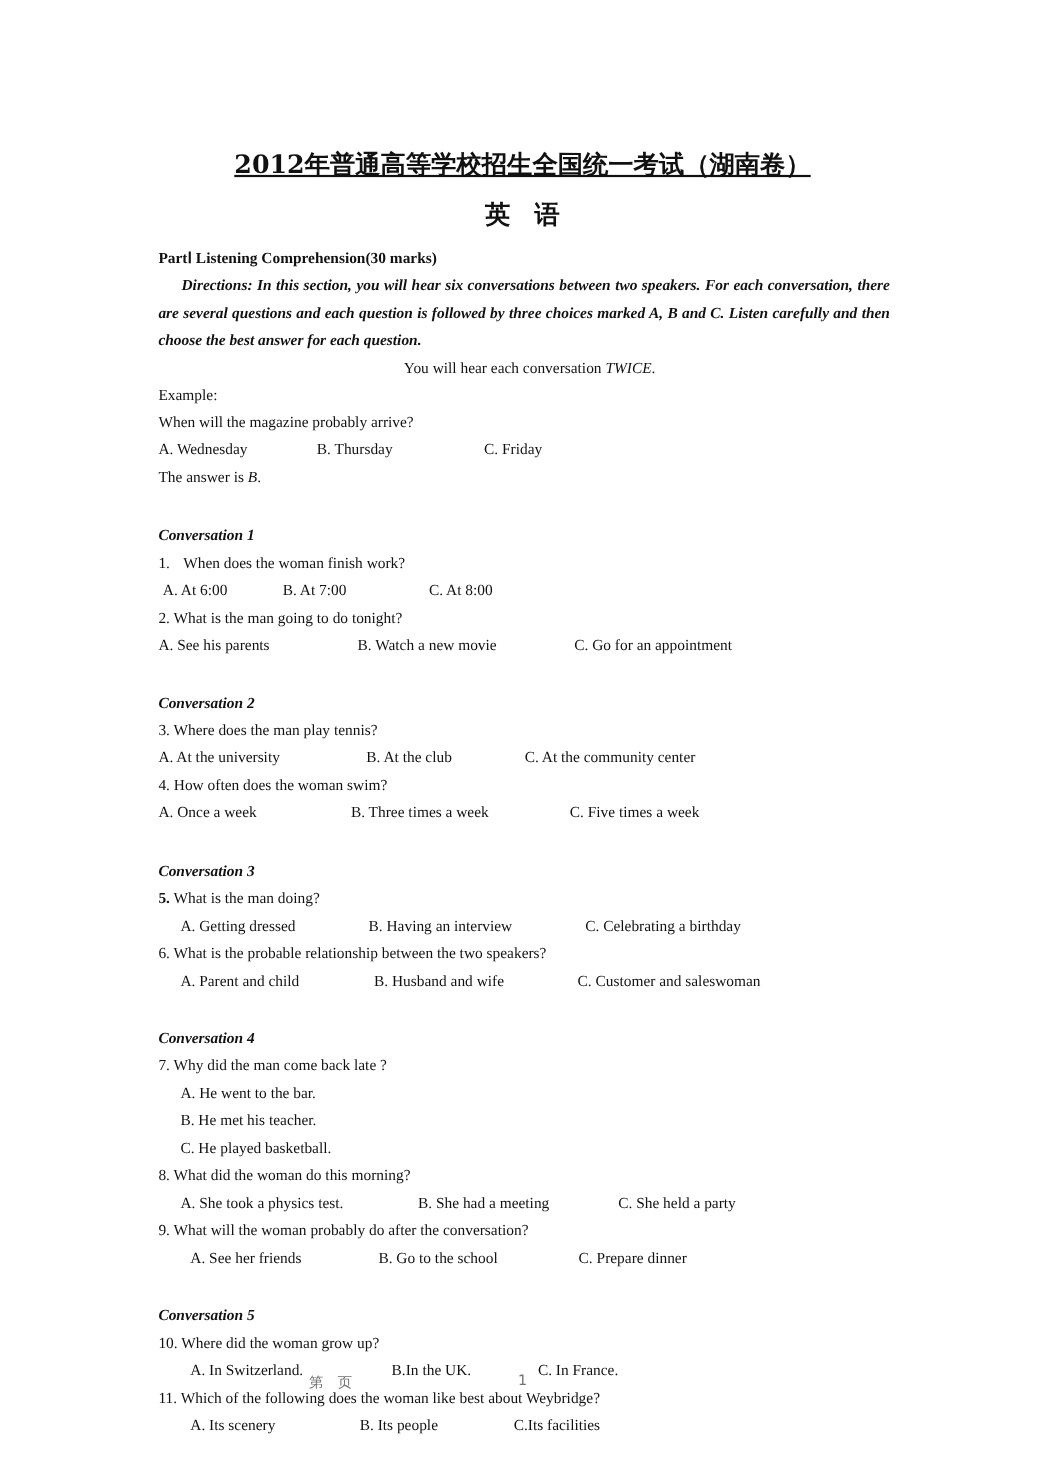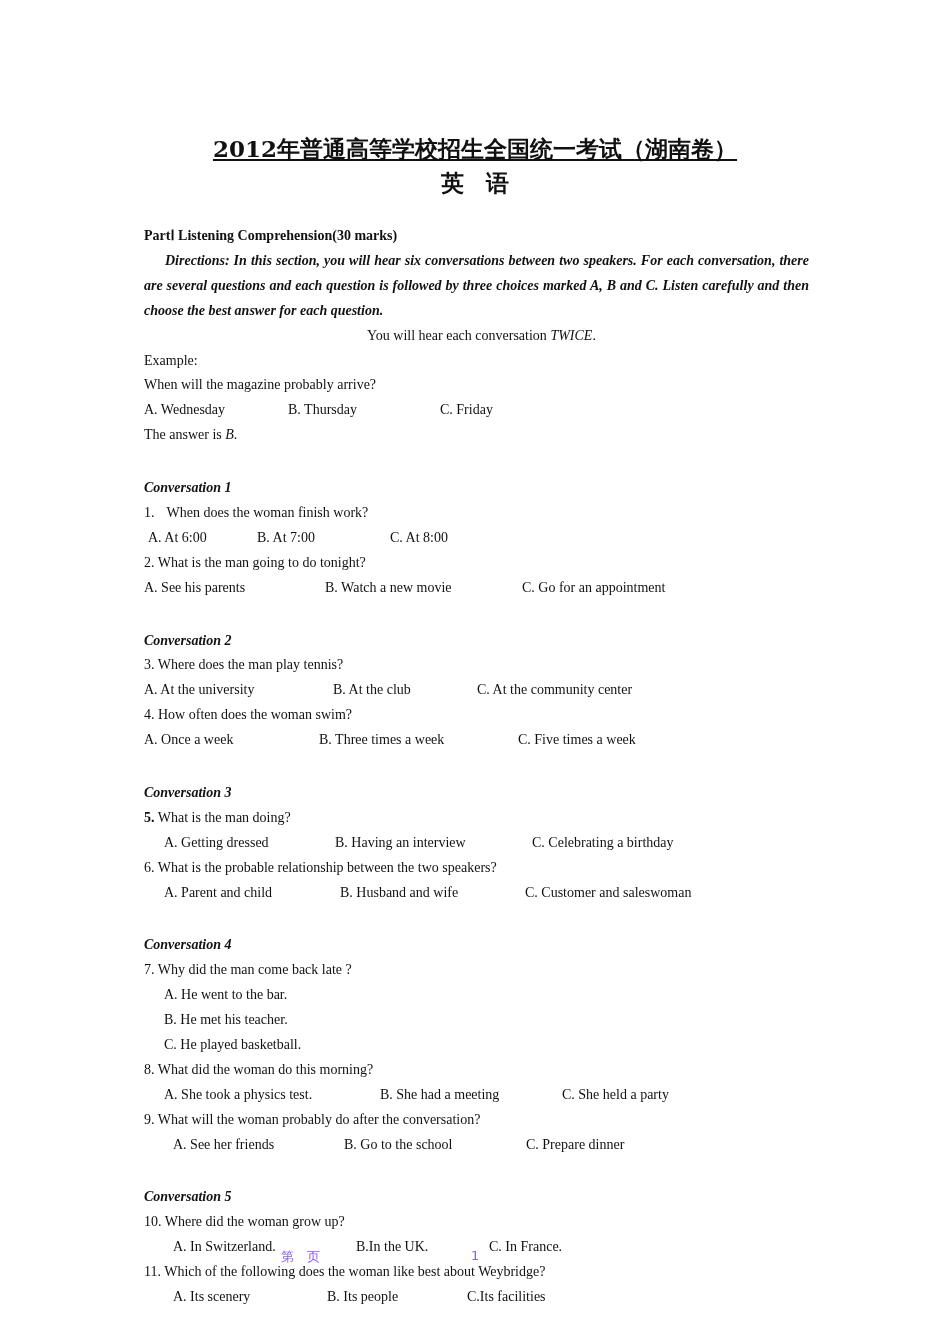--- a/index.html
+++ b/index.html
@@ -1,32 +1,32 @@
 <!DOCTYPE html>
 <html><head>
 <meta charset="utf-8">
 <style>
   html, body { margin: 0; padding: 0; background: #ffffff; }
   body { width: 950px; height: 1344px; position: relative; overflow: hidden; color: #111; }
   .page { position: absolute; left: 0; top: 0; width: 950px; height: 1344px; }
   .title { position: absolute; left: 0; width: 950px; text-align: center; font-family: "DejaVu Serif", "Liberation Serif", serif; font-weight: bold; font-size: 23px; top: 134px; letter-spacing: 0px; text-decoration: underline; }
-  .subtitle { position: absolute; left: 0; width: 950px; text-align: center; font-family: "DejaVu Serif", "Liberation Serif", serif; font-weight: bold; font-size: 23px; top: 168px; }
+  .subtitle { position: absolute; left: 0; width: 950px; text-align: center; font-family: "DejaVu Serif", "Liberation Serif", serif; font-weight: bold; font-size: 23px; top: 180px; }
   .subtitle span { display: inline-block; margin: 0 11px; }
   .content { position: absolute; left: 144px; top: 224px; width: 665px; font-family: "Liberation Serif", serif; font-size: 14px; line-height: 24.9px; }
   .line { white-space: pre; height: 24.9px; }
   .b { font-weight: bold; }
   .i { font-style: italic; }
   .bi { font-weight: bold; font-style: italic; margin-top: 28px; }
   .dir { font-weight: bold; font-style: italic; white-space: normal; text-align: justify; text-align-last: left; }
   .ind1 { padding-left: 10px; text-align: center; }
   .ind2 { padding-left: 20px; }
   .ind3 { padding-left: 29px; }
   .ind-s { padding-left: 4px; }
   .opt { display: inline-block; }
-  .footer { position: absolute; top: 1248px; font-family: "DejaVu Sans", sans-serif; font-size: 13px; color: #8b5cf6; }
+  .footer { position: absolute; top: 1248px; font-family: "DejaVu Sans", sans-serif; font-size: 13px; color: #737373; }
 </style>
 </head>
 <body>
 
 <div class="page">
 
   <div class="title">2012年普通高等学校招生全国统一考试（湖南卷）</div>
   <div class="subtitle">
     <span>英</span><span>语</span>
   </div>

